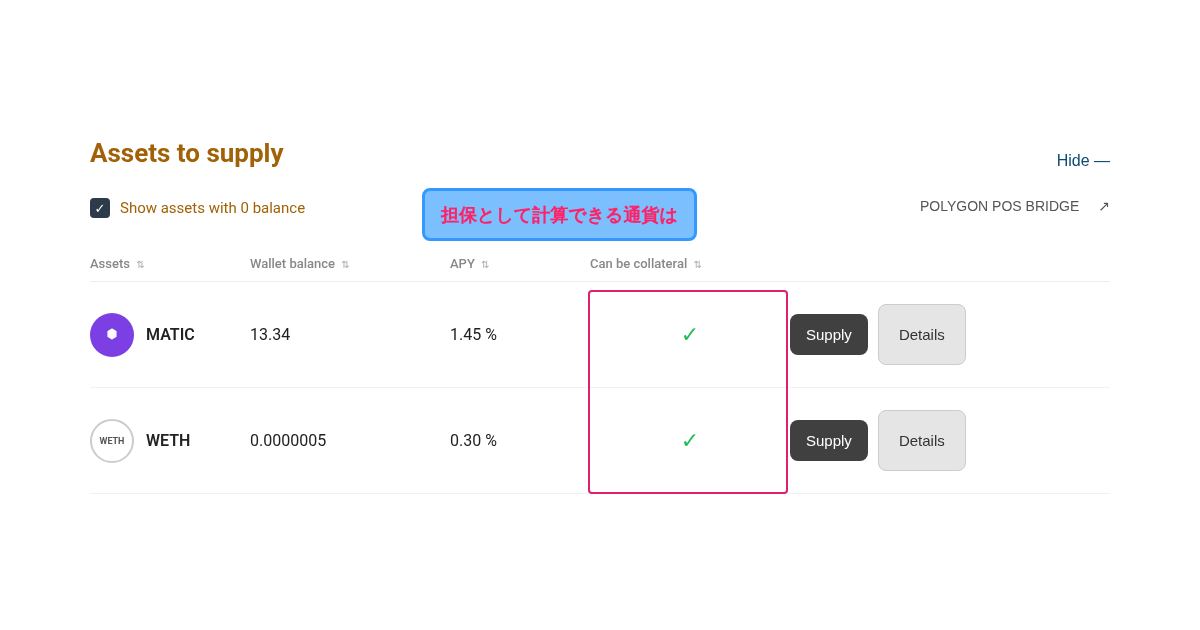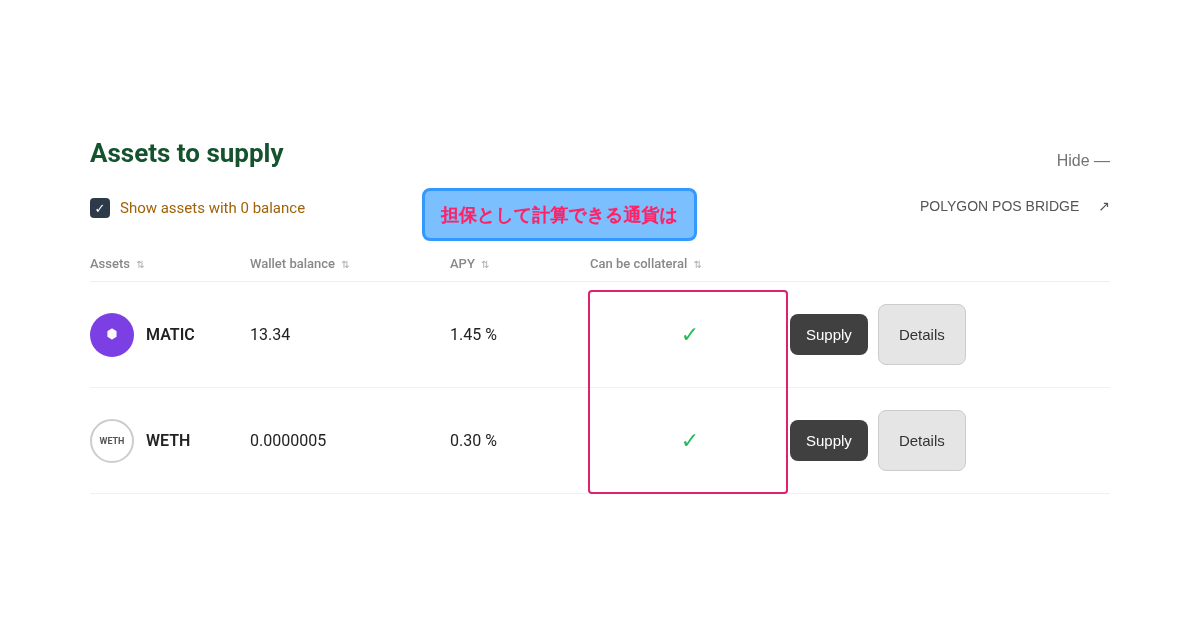--- a/index.html
+++ b/index.html
@@ -19,25 +19,25 @@
     }
     .header {
       display: flex;
       justify-content: space-between;
       align-items: center;
       margin-bottom: 28px;
     }
     .title {
       font-size: 26px;
       font-weight: 700;
-      color: #14532d;
+      color: #a16207;
     }
     .hide-btn {
       font-size: 16px;
-      color: #737373;
+      color: #0c4a6e;
       cursor: pointer;
       display: flex;
       align-items: center;
       gap: 6px;
       background: none;
       border: none;
       margin-top: 16px;
     }
     .toolbar {
       display: flex;

